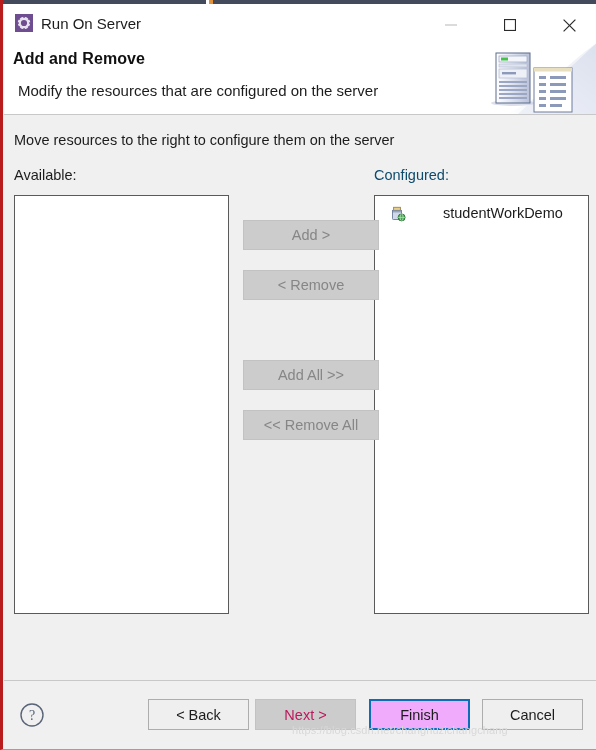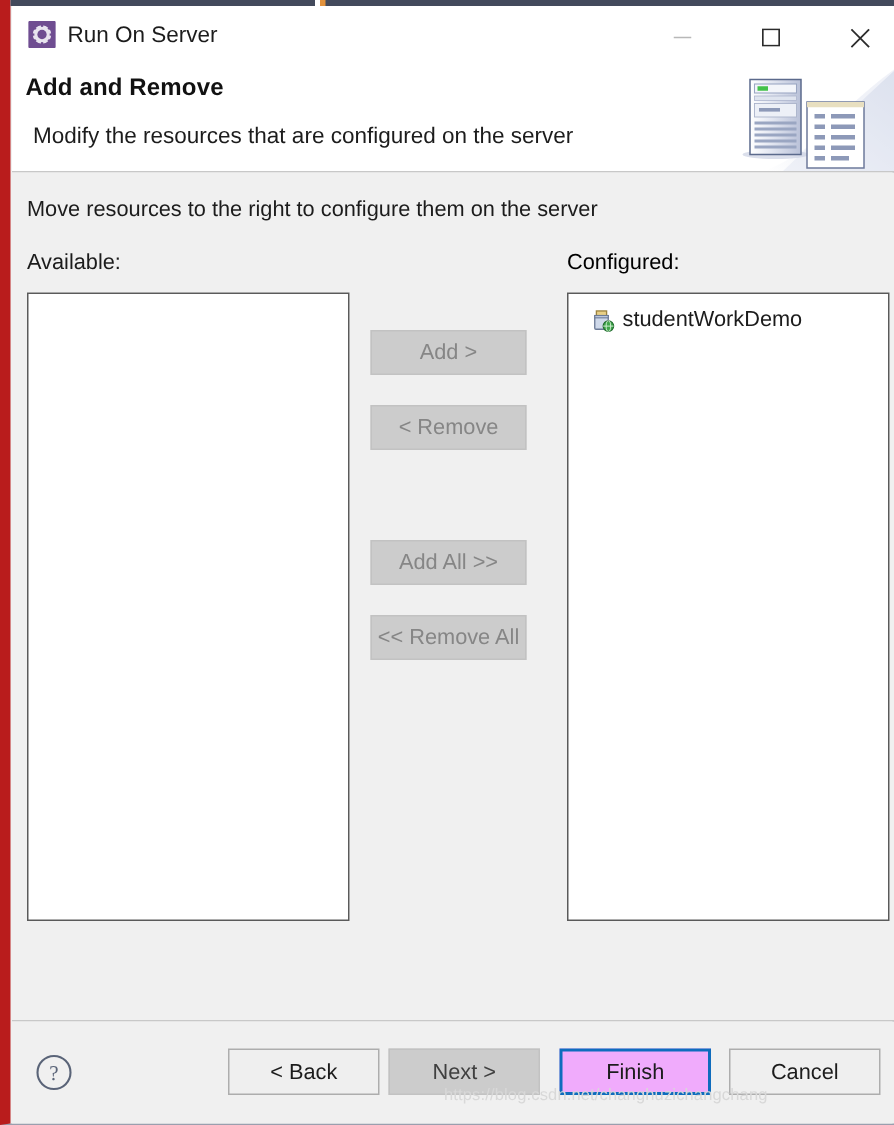--- a/index.html
+++ b/index.html
@@ -15,21 +15,21 @@
     position: relative;
   }
 
   #window {
     position: absolute;
     left: 0; top: 0;
     width: 596px;
     height: 750px;
     background: #f0f0f0;
     box-sizing: border-box;
-    border-left: 7px solid #b91c1c;
+    border-left: 3px solid #b91c1c;
     border-right: 1px solid #9a9fae;
     border-bottom: 1px solid #9a9fae;
   }
 
   
   #top-edge {
     position: absolute;
     left: 0; top: 0;
     width: 596px;
     height: 4px;
@@ -136,21 +136,21 @@
     position: absolute;
     left: 10px; top: 52px;
     font-size: 14.5px;
     color: #1c1c1c;
     text-align: right;
   }
   #label-configured {
     position: absolute;
     left: 370px; top: 52px;
     font-size: 14.5px;
-    color: #000000;
+    color: #0c4a6e;
   }
 
   .listbox {
     position: absolute;
     background: #ffffff;
     border: 1px solid #5a5a5a;
     box-sizing: border-box;
     overflow: hidden;
   }
   #list-available {
@@ -164,34 +164,35 @@
   .list-item {
     position: relative;
     display: flex;
     align-items: center;
     height: 20px;
     padding-left: 14px;
     font-size: 14.5px;
     color: #1c1c1c;
     margin-top: 7px;
     white-space: nowrap;
+    gap: 32px;
   }
   .item-icon {
     width: 17px;
     height: 17px;
     margin-right: 5px;
     flex: 0 0 auto;
   }
   .item-icon svg { display:block; }
 
   
   .xfer-btn {
     position: absolute;
     left: 239px;
-    width: 104px;
+    width: 136px;
     height: 30px;
     background: #cccccc;
     border: 1px solid #c2c2c2;
     box-sizing: border-box;
     color: #868686;
     font-size: 14.5px;
     font-family: "Liberation Sans", sans-serif;
     padding: 0;
     cursor: default;
   }
@@ -238,21 +239,21 @@
     cursor: default;
   }
   .nav-enabled {
     background: #efefef;
     border: 1px solid #adadad;
     color: #1c1c1c;
   }
   .nav-disabled {
     background: #cccccc;
     border: 1px solid #c2c2c2;
-    color: #404040;
+    color: #be185d;
   }
   .nav-default {
     background: #f0abfc;
     border: 2px solid #0f6cbd;
     color: #1c1c1c;
   }
   #btn-back   { left: 144px; }
   #btn-next   { left: 251px; }
   #btn-finish { left: 365px; }
   #btn-cancel { left: 478px; }

